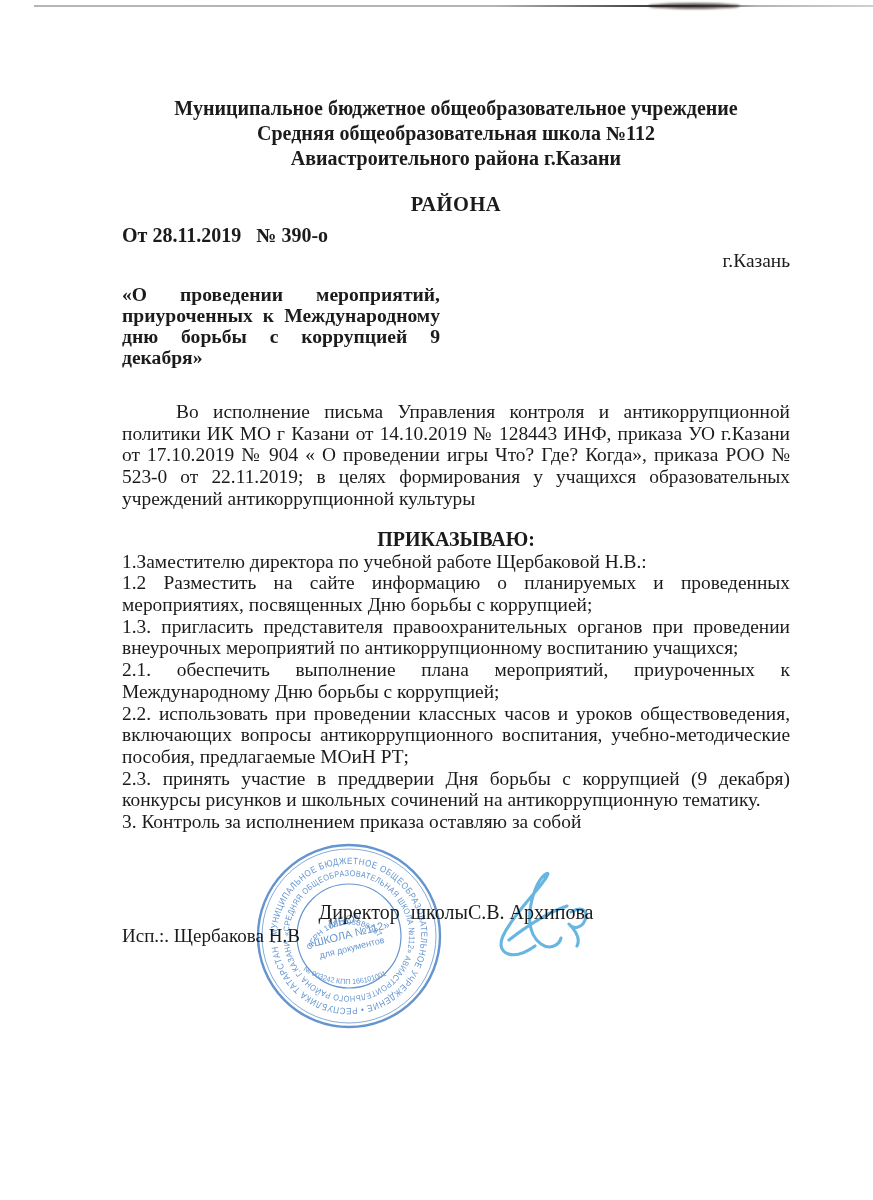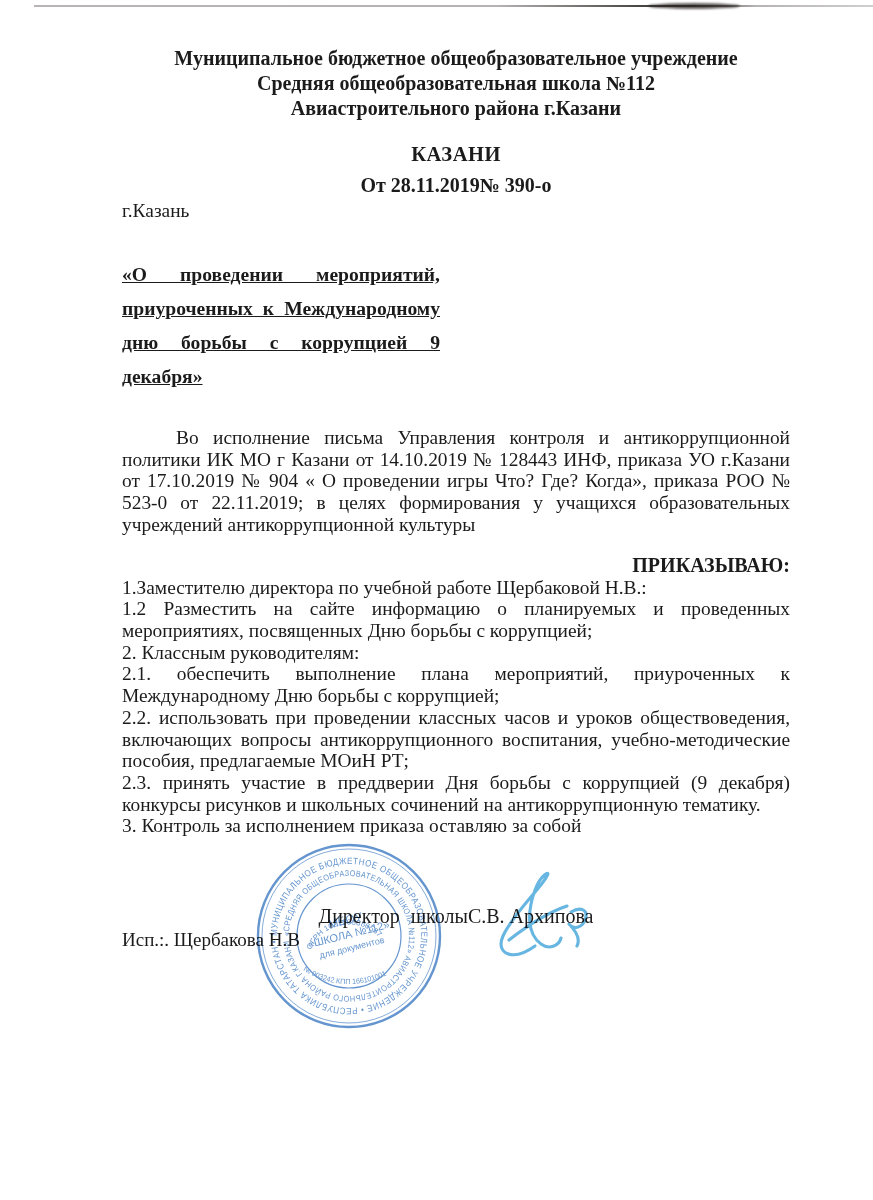--- a/index.html
+++ b/index.html
@@ -18,35 +18,34 @@
       rgba(125,120,118,.55), rgba(110,105,103,.5) 55%,
       rgba(55,50,48,.9) 72%, rgba(40,38,36,.95) 78%,
       rgba(110,105,103,.5) 86%, rgba(140,135,133,.4));
   }
   .scan-blob{
     position:absolute;top:3px;left:648px;width:92px;height:6px;
     border-radius:50%;
     background:rgba(45,40,38,.75);
     filter:blur(1px);
   }
-  .content{padding:46px 83px 0 122px;font-size:19.4px;line-height:21.7px;}
+  .content{padding:96px 83px 0 122px;font-size:19.4px;line-height:21.7px;}
   .org{ text-align:center;font-weight:bold;font-size:20px;line-height:25px; }
   .doc-title{ text-align:center;font-weight:bold;font-size:20.5px;line-height:22px;margin-top:22px;letter-spacing:.5px; }
-  .date-row{ display:flex;justify-content:center;font-weight:bold;font-size:20px;line-height:22px;margin-top:9px; }
-  .city{ text-align:left;margin-top:4px;line-height:22px; }
+  .date-row{ display:flex;justify-content:flex-start;font-weight:bold;font-size:20px;line-height:22px;margin-top:9px;gap:15px; }
+  .city{ text-align:right;margin-top:4px;line-height:22px; }
   .subject{
-    width:318px;margin-top:36px;
-    font-weight:bold;font-size:19.6px;line-height:34px;
+    width:318px;margin-top:12px;
+    font-weight:bold;font-size:19.6px;line-height:21px;
     text-align:justify;
-    text-decoration:underline;
   }
   .preamble{
     margin-top:33px;text-align:justify;text-indent:54px;
   }
-  .order-word{ text-align:right;font-weight:bold;font-size:20px; }
+  .order-word{ text-align:center;font-weight:bold;font-size:20px; }
   .items p{ margin:0;text-align:justify; }
   .items p.bold{ font-weight:normal; }
   .sig-row{ display:flex;justify-content:center;margin-top:68px;font-weight:normal;font-size:20px;line-height:23px; }
   .sig-pos{ word-spacing:6px; }
   .executor{ font-size:19px;line-height:21px;margin-top:1px; }
   .stamp{
     position:absolute;left:253px;top:840px;width:192px;height:192px;
     opacity:.88;mix-blend-mode:multiply;pointer-events:none;
   }
   .signature{
@@ -64,39 +63,39 @@
   <div class="scan-blob"></div>
 
   <div class="content">
 
     <div class="org">
       <div>Муниципальное бюджетное общеобразовательное учреждение</div>
       <div>Средняя общеобразовательная школа №112</div>
       <div>Авиастроительного района г.Казани</div>
     </div>
 
-    <div class="doc-title">КАЗАНИ</div>
+    <div class="doc-title">РАЙОНА</div>
 
     <div class="date-row">
       <span>От 28.11.2019</span>
       <span>№ 390-о</span>
     </div>
 
     <div class="city">г.Казань</div>
 
     <div class="subject">«О проведении мероприятий, приуроченных к Международному дню борьбы с коррупцией 9 декабря»</div>
 
     <p class="preamble">Во исполнение письма Управления контроля и антикоррупционной политики ИК МО г Казани от 14.10.2019 № 128443 ИНФ, приказа УО г.Казани от 17.10.2019 № 904 « О проведении игры Что? Где? Когда», приказа РОО № 523-0 от 22.11.2019; в целях формирования у учащихся образовательных учреждений антикоррупционной культуры</p>
 
     <div class="order-word">ПРИКАЗЫВАЮ:</div>
 
     <div class="items">
       <p class="bold">1.Заместителю директора по учебной работе Щербаковой Н.В.:</p>
       <p>1.2 Разместить на сайте информацию о планируемых и проведенных мероприятиях, посвященных Дню борьбы с коррупцией;</p>
-      <p>2. Классным руководителям:</p>
+      <p>1.3. пригласить представителя правоохранительных органов при проведении внеурочных мероприятий по антикоррупционному воспитанию учащихся;</p>
       <p>2.1. обеспечить выполнение плана мероприятий, приуроченных к Международному Дню борьбы с коррупцией;</p>
       <p>2.2. использовать при проведении классных часов и уроков обществоведения, включающих вопросы антикоррупционного воспитания, учебно-методические пособия, предлагаемые МОиН РТ;</p>
       <p>2.3. принять участие в преддверии Дня борьбы с коррупцией (9 декабря) конкурсы рисунков и школьных сочинений на антикоррупционную тематику.</p>
       <p>3. Контроль за исполнением приказа оставляю за собой</p>
     </div>
 
     <div class="sig-row">
       <span class="sig-pos">Директор  школы</span>
       <span>С.В. Архипова</span>
     </div>

